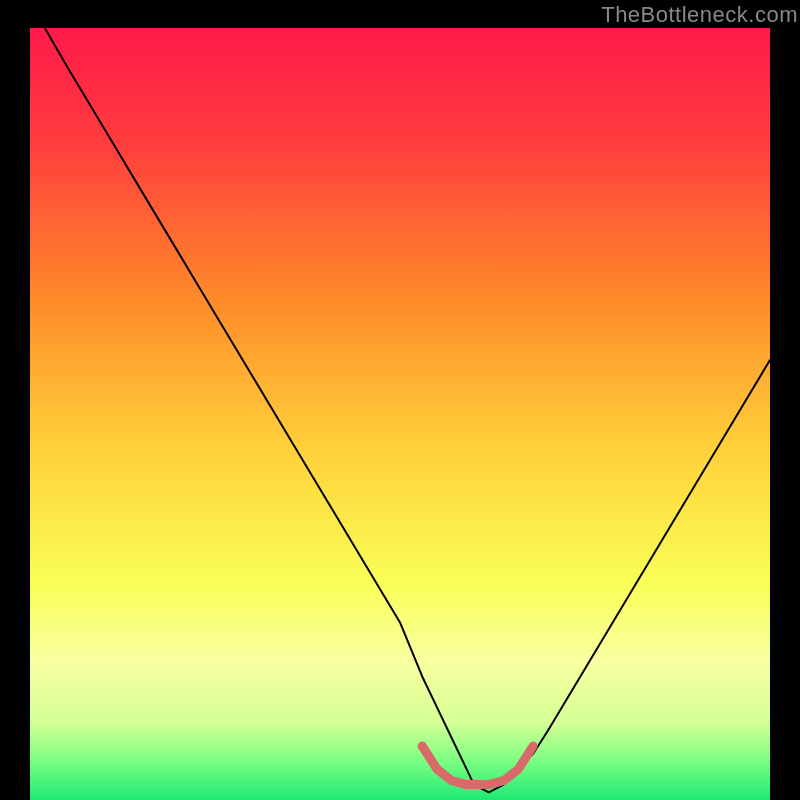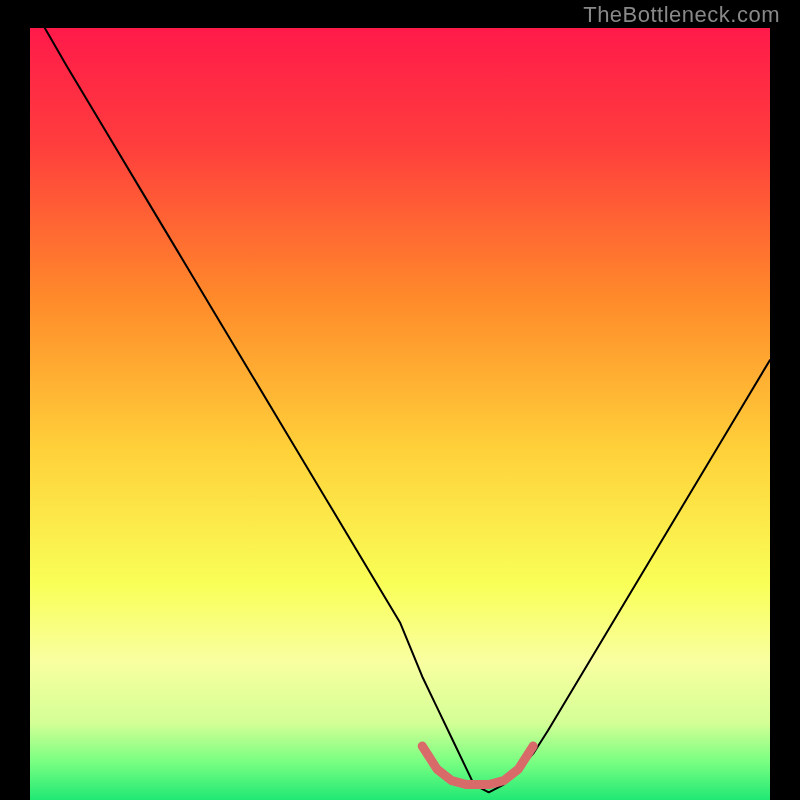--- a/index.html
+++ b/index.html
@@ -13,21 +13,21 @@
   }
   .frame {
     position: relative;
     width: 800px;
     height: 800px;
     background: #000000;
   }
   .watermark {
     position: absolute;
     top: 2px;
-    right: 20px;
+    right: 2px;
     color: #888888;
     font-size: 22px;
     letter-spacing: 0.5px;
     z-index: 10;
   }
   svg {
     position: absolute;
     top: 0;
     left: 0;
   }

